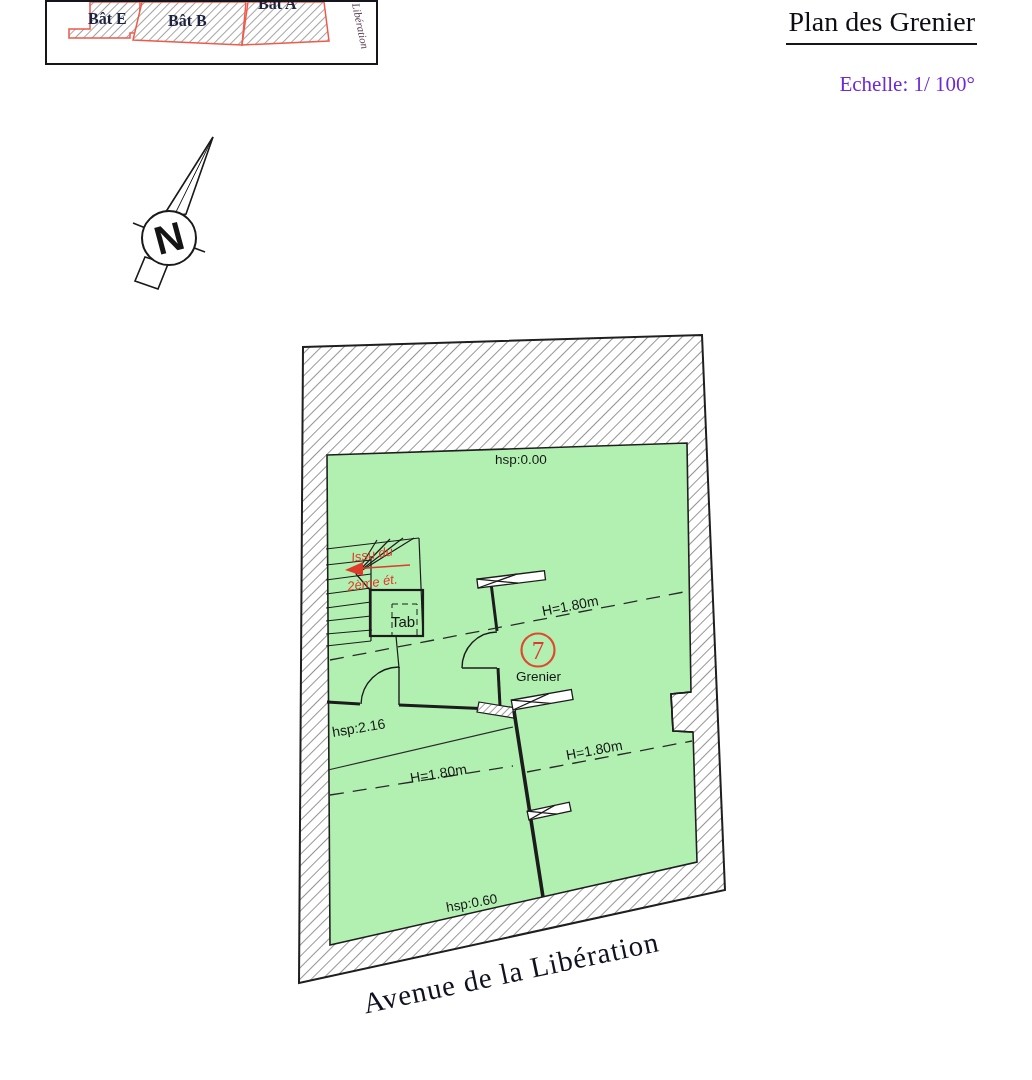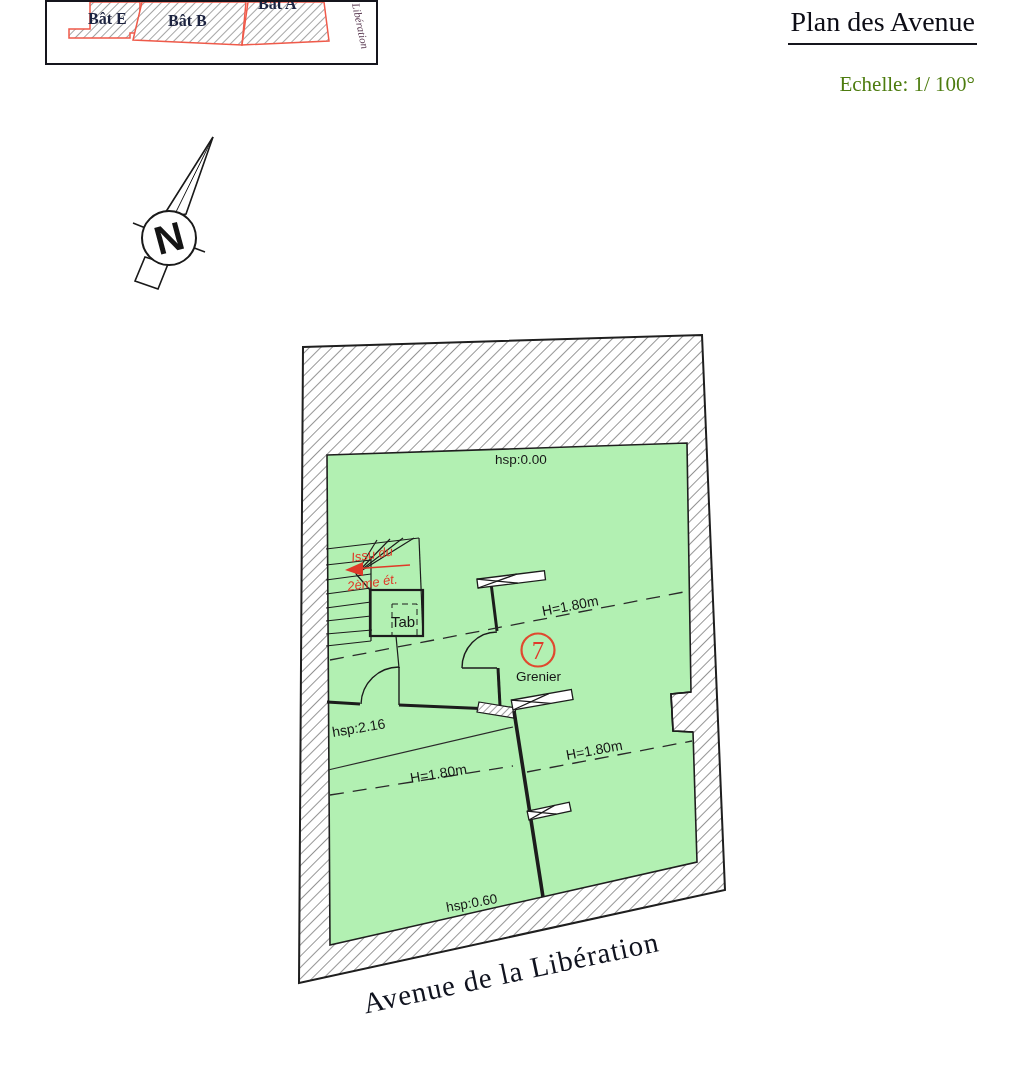--- a/index.html
+++ b/index.html
@@ -2,33 +2,33 @@
 <html><head>
 <meta charset="utf-8">
 <style>
   html,body{margin:0;padding:0;background:#ffffff;}
   body{width:1032px;height:1080px;position:relative;overflow:hidden;
        font-family:"Liberation Sans",sans-serif;}
   .abs{position:absolute;}
   
   .title{right:55px;top:6px;font-family:"Liberation Serif",serif;font-size:28px;
          color:#0d0d16;border-bottom:2px solid #15151d;padding:0 2px 5px 2px;}
-  .scale{right:57px;top:72px;font-family:"Liberation Serif",serif;font-size:21px;color:#4d7c0f;}
+  .scale{right:57px;top:72px;font-family:"Liberation Serif",serif;font-size:21px;color:#6d28d9;}
   
   .inset{left:45px;top:0;width:333px;height:65px;border:2px solid #15151d;background:#fff;box-sizing:border-box;}
   
   .street{left:360px;top:988px;font-family:"Liberation Serif",serif;font-size:29px;color:#10131f;
           transform:rotate(-12deg);transform-origin:0 0;white-space:nowrap;letter-spacing:1px;}
   svg text{font-family:"Liberation Sans",sans-serif;}
   svg .serifTxt{font-family:"Liberation Serif",serif;}
 </style>
 </head>
 <body>
 
-<div class="abs title">Plan des Avenue</div>
+<div class="abs title">Plan des Grenier</div>
 <div class="abs scale">Echelle: 1/ 100°</div>
 
 <div class="abs inset">
   <svg width="329" height="61" viewBox="45 2 329 61">
     <defs>
       <pattern id="hatchS" patternUnits="userSpaceOnUse" width="6" height="6" patternTransform="rotate(45)">
         <rect width="6" height="6" fill="#ffffff"></rect>
         <line x1="0" y1="0" x2="0" y2="6" stroke="#4a4a4a" stroke-width="1"></line>
       </pattern>
     </defs>

